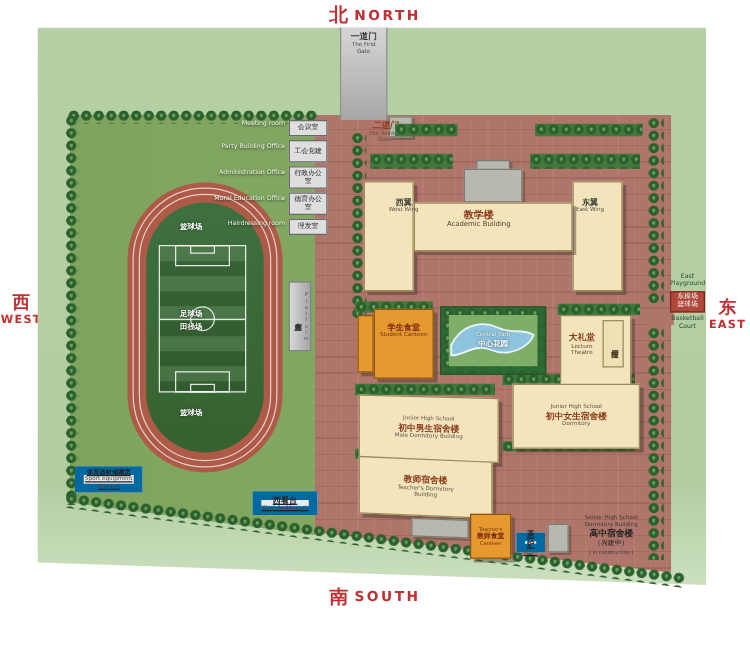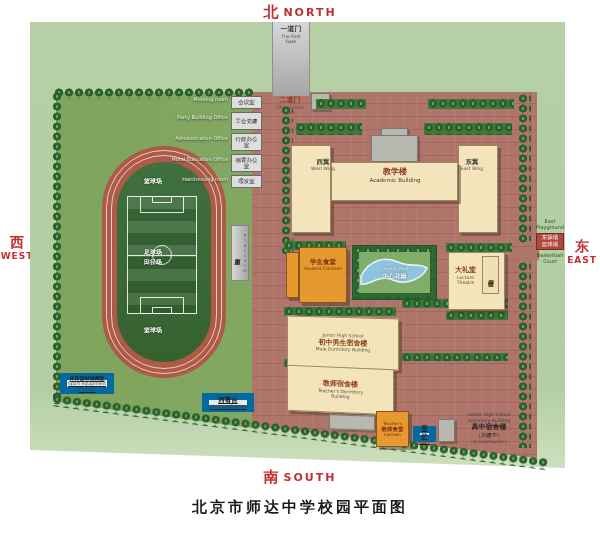--- a/index.html
+++ b/index.html
@@ -87,21 +87,21 @@
   <div class="abs grass"></div>
   <div class="abs campus"></div>
   <div class="abs eastpath"></div>
 
   <div class="abs road"></div>
   <div class="abs col" style="left:272px;top:25px;width:38px;">
     <span style="font-size:7px;font-weight:bold;color:#3a3a3a;">一道门</span>
     <span style="font-size:4.5px;color:#4a4a4a;width:28px;">The First Gate</span>
   </div>
   <div class="abs gray gatehouse"></div>
-  <div class="abs col" style="left:266px;top:96px;width:48px;">
+  <div class="abs col" style="left:284px;top:96px;width:48px;font-style:italic;">
     <span style="font-size:7px;font-weight:bold;color:#8a3a1d;">二道门</span>
     <span style="font-size:4.5px;color:#6a4a35;width:34px;">The Second Gate</span>
   </div>
 
   <div class="abs trees" style="left:54px;top:88px;width:200px;height:11px;"></div>
   <div class="abs trees" style="left:52px;top:92px;width:11px;height:312px;"></div>
   <div class="abs trees" style="left:281px;top:106px;width:12px;height:150px;"></div>
   <div class="abs trees" style="left:518px;top:94px;width:13px;height:150px;"></div>
   <div class="abs trees" style="left:518px;top:262px;width:13px;height:186px;"></div>
   <div class="abs trees" style="left:52px;top:394px;width:500px;height:12px;transform:rotate(7.4deg);transform-origin:0 50%;"></div>
@@ -155,21 +155,21 @@
 
   <div class="abs gray" style="left:381px;top:128px;width:27px;height:9px;"></div>
   <div class="abs gray" style="left:371px;top:135px;width:47px;height:27px;"></div>
   <div class="abs bld" style="left:291px;top:145px;width:40px;height:88px;"></div>
   <div class="abs bld" style="left:458px;top:145px;width:40px;height:88px;"></div>
   <div class="abs bld" style="left:331px;top:162px;width:127px;height:39px;"></div>
   <div class="abs col" style="left:291px;top:158px;width:64px;">
     <span class="zh-d">西翼</span>
     <span class="en-s">West Wing</span>
   </div>
-  <div class="abs col" style="left:340px;top:167px;width:110px;">
+  <div class="abs col" style="left:328px;top:167px;width:110px;">
     <span style="font-size:8px;font-weight:bold;color:#8a3a1d;">教学楼</span>
     <span style="font-size:5.5px;color:#4a3a2a;">Academic Building</span>
   </div>
   <div class="abs col" style="left:458px;top:158px;width:28px;">
     <span class="zh-d">东翼</span>
     <span class="en-s">East Wing</span>
   </div>
 
   <div class="abs bld orange" style="left:286px;top:252px;width:13px;height:46px;"></div>
   <div class="abs bld orange" style="left:299px;top:247px;width:48px;height:56px;"></div>
@@ -196,20 +196,25 @@
   <div class="abs col" style="left:449px;top:266px;width:33px;">
     <span style="font-size:7px;font-weight:bold;color:#8a3a1d;">大礼堂</span>
     <span style="font-size:4.5px;color:#5a4a35;">Lecture Theatre</span>
   </div>
 
   <div class="abs bld col" style="left:287px;top:317px;width:112px;height:52px;transform:skewY(1.5deg);">
     <span class="en-s">Junior High School</span>
     <span class="zh-b">初中男生宿舍楼</span>
     <span class="en-s">Male Dormitory Building</span>
   </div>
+  <div class="abs bld col" style="left:410px;top:307px;width:102px;height:52px;">
+    <span class="en-s">Junior High School</span>
+    <span class="zh-b">初中女生宿舍楼</span>
+    <span class="en-s">Dormitory</span>
+  </div>
 
   <div class="abs bld col" style="left:287px;top:367px;width:107px;height:46px;transform:skewY(2.5deg);">
     <span class="zh-b">教师宿舍楼</span>
     <span class="en-s">Teacher's Dormitory</span>
     <span class="en-s">Building</span>
   </div>
 
   <div class="abs gray" style="left:329px;top:415px;width:46px;height:15px;transform:skewY(2deg);"></div>
   <div class="abs bld orange col" style="left:376px;top:411px;width:33px;height:36px;">
     <span style="font-size:4px;color:#6a3212;">Teacher's</span>
@@ -242,14 +247,13 @@
 
   <div class="abs col" style="left:534px;top:218px;width:32px;gap:2px;">
     <span style="font-size:5px;color:#2a4a2a;width:28px;text-align:center;">East Playground</span>
     <div class="redbox" style="width:28px;height:17px;">
       <span>东操场</span>
       <span>篮球场</span>
     </div>
     <span style="font-size:5px;color:#2a4a2a;width:28px;text-align:center;">Basketball Court</span>
   </div>
 
-  <div class="abs caption">北京市师达中学校园平面图</div>
 </div>
 
 </body></html>

